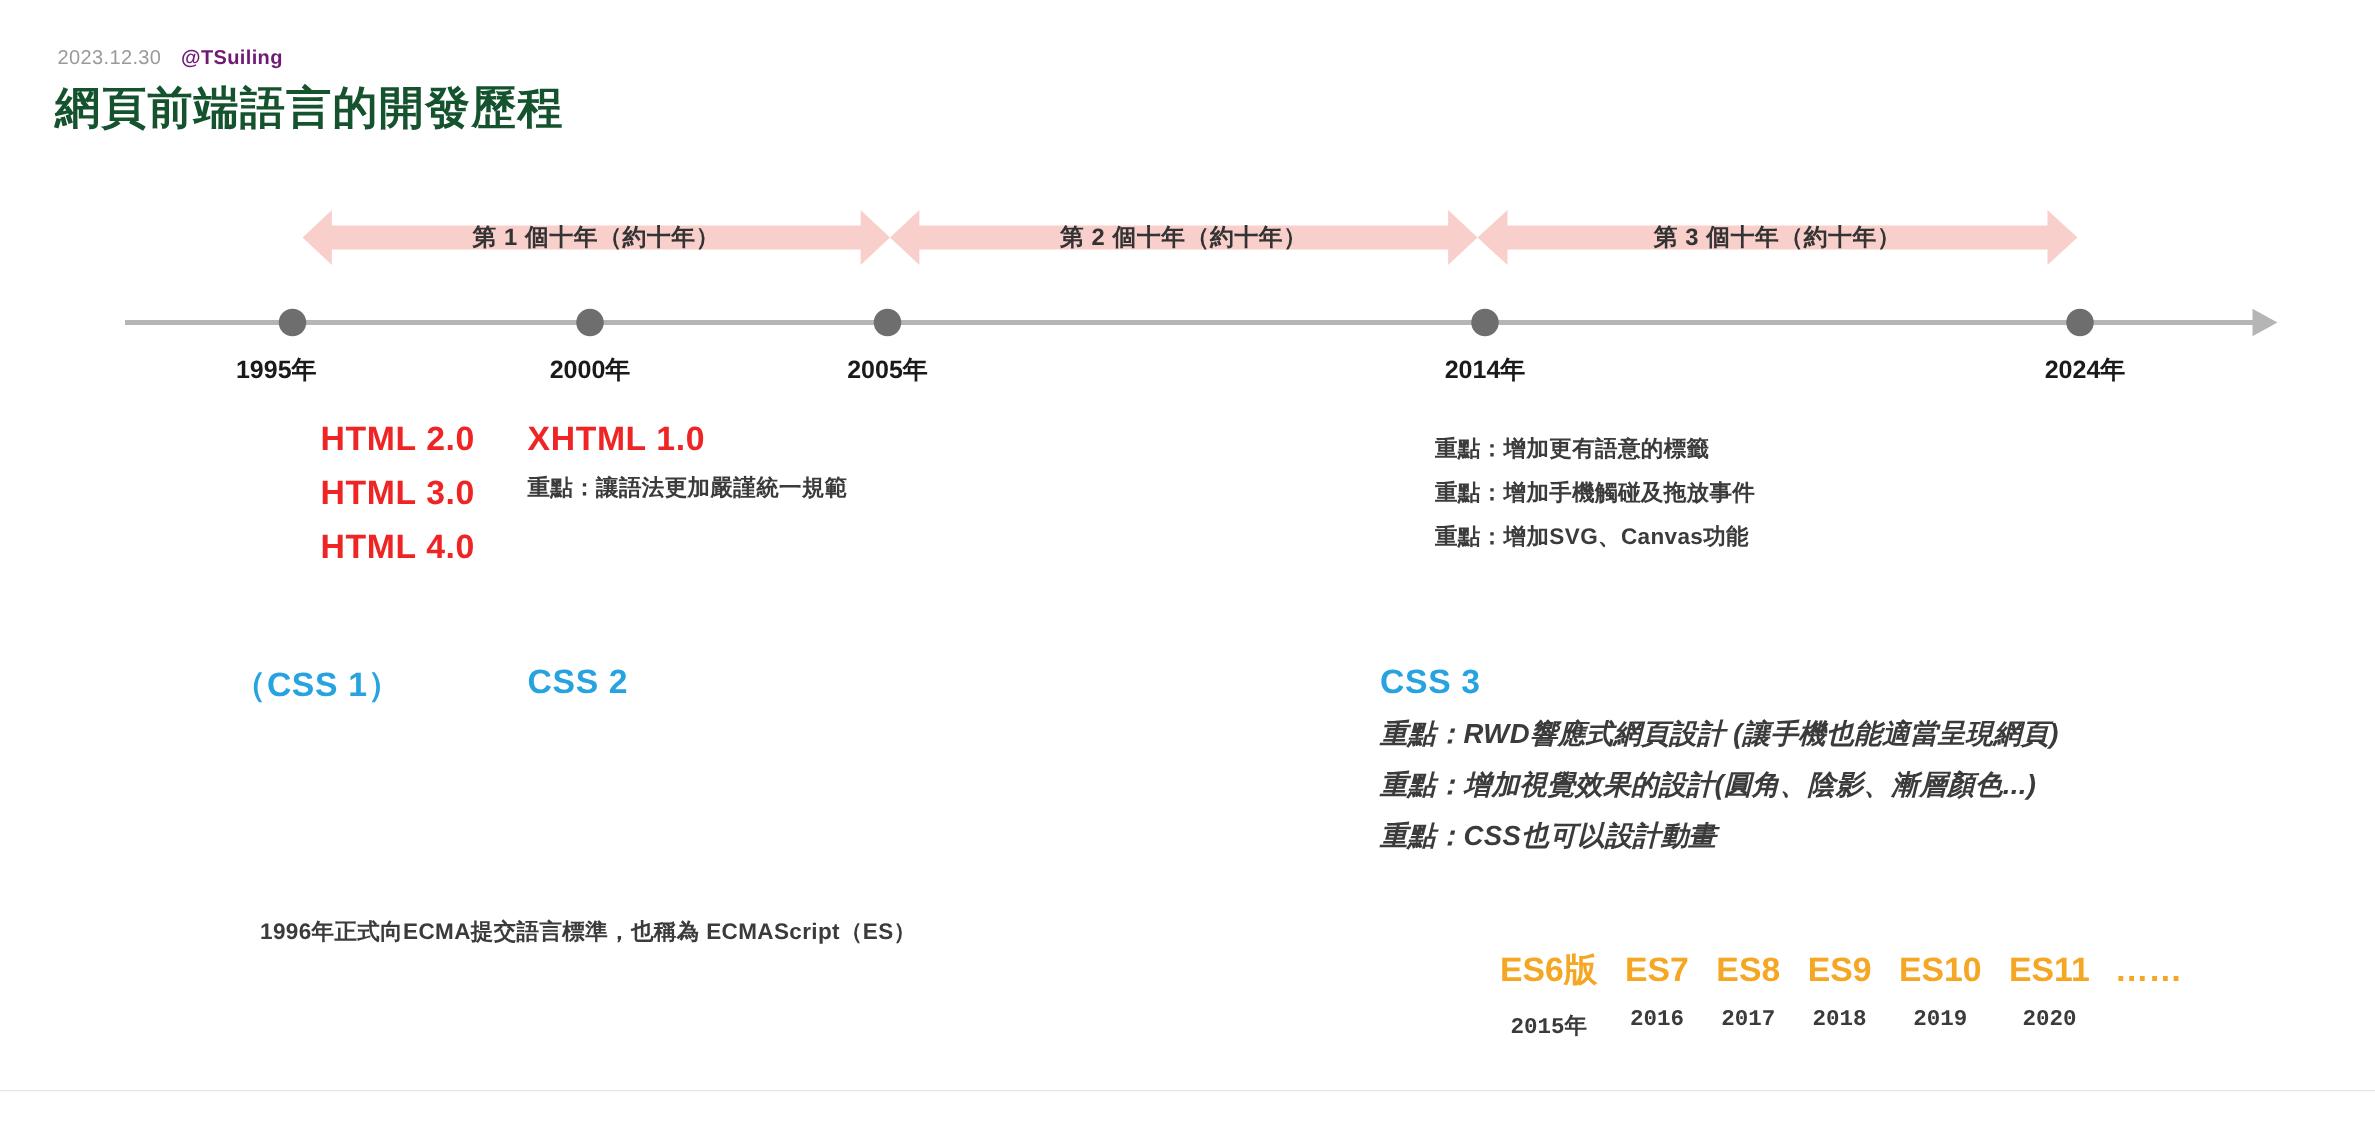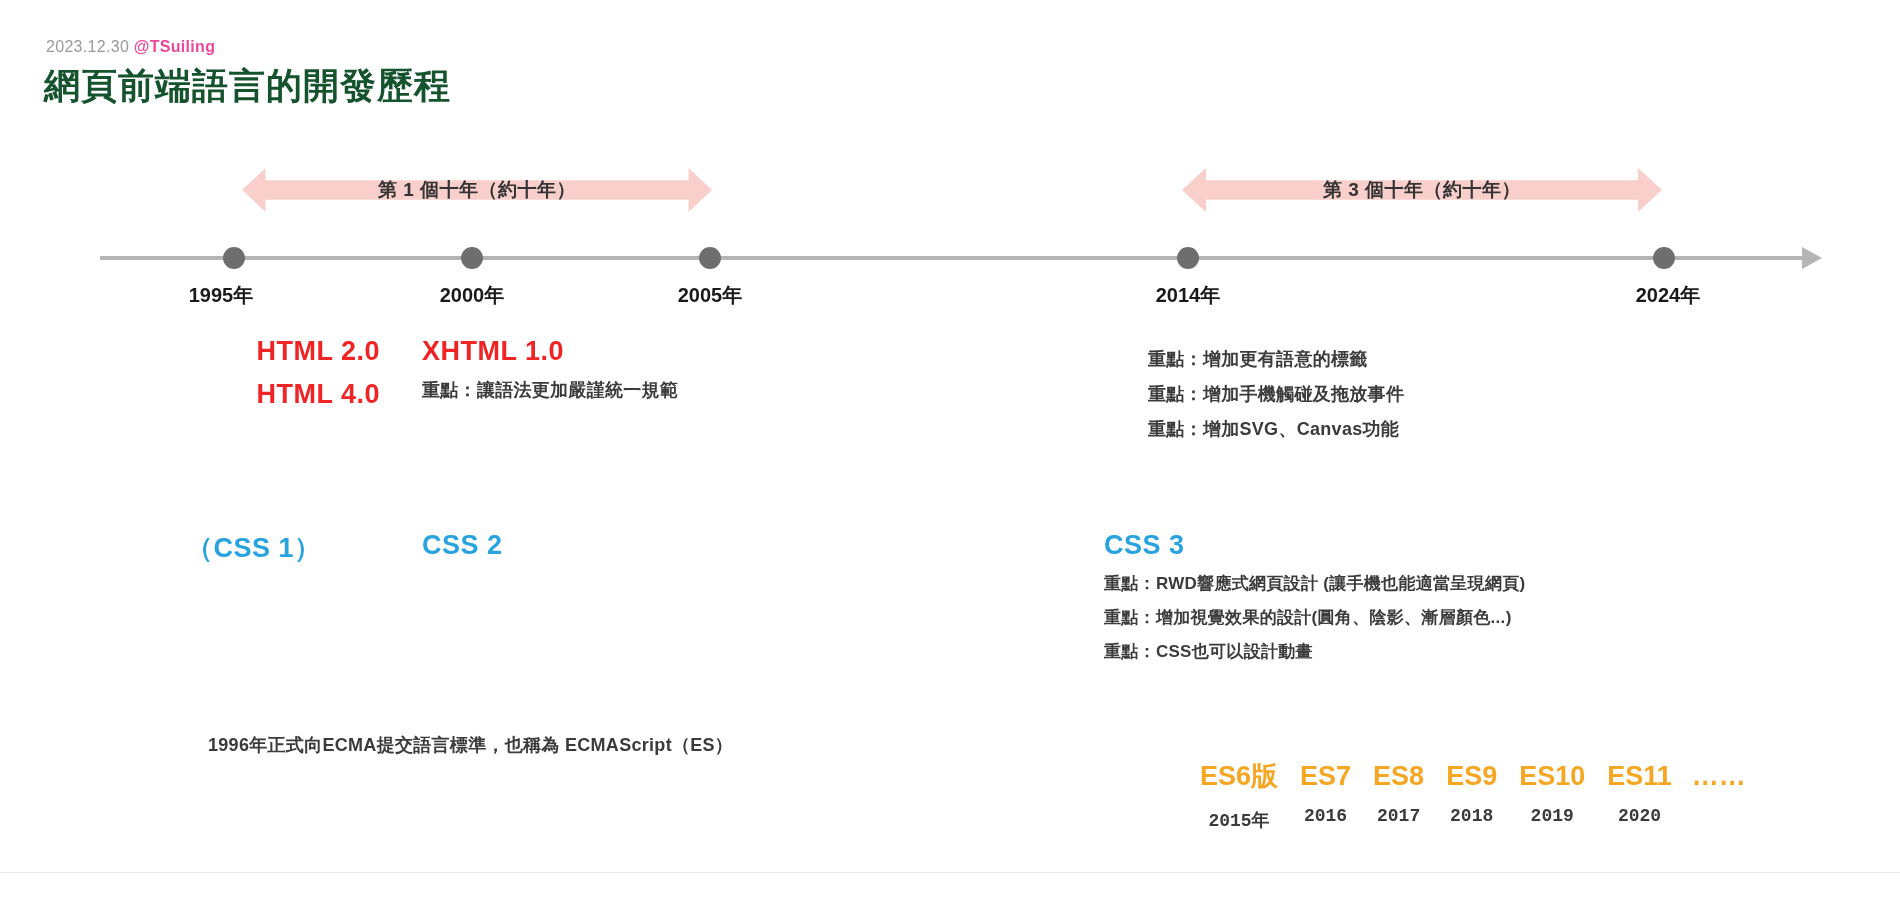--- a/index.html
+++ b/index.html
@@ -18,21 +18,21 @@
   
   .meta {
     position: absolute;
     left: 46px;
     top: 38px;
     font-size: 16px;
     color: #9a9a9a;
     letter-spacing: .3px;
     white-space: nowrap;
   }
-  .meta .handle { font-weight: bold; color: #ec4899; }
+  .meta .handle { font-weight: bold; color: #701a75; margin-left: 11px; }
   .title {
     position: absolute;
     left: 44px;
     top: 62px;
     font-size: 36px;
     font-weight: bold;
     color: #14532d;
     letter-spacing: 1px;
     white-space: nowrap;
   }
@@ -109,21 +109,21 @@
   .g-title.css  { color: #27a3e0; }
   .g-title.js   { color: #f5a623; }
   .g-note {
     font-size: 18px;
     font-weight: bold;
     color: #3b3b3b;
     white-space: nowrap;
     margin-top: 11px;
     letter-spacing: .3px;
   }
-  .g-note.small { font-size: 17px; }
+  .g-note.small { font-size: 22px; font-style: italic; }
   .stack-line { margin-top: 12px; }
 
   .html-left .g-title { text-align: right; }
 
   
   .es-row {
     position: absolute;
     display: flex;
     align-items: baseline;
   }
@@ -163,20 +163,24 @@
 <div class="meta">
   <span>2023.12.30</span>
   <span class="handle">@TSuiling</span>
 </div>
 <div class="title">網頁前端語言的開發歷程</div>
 
 <div class="decade-band">
   <div class="decade" style="left:242px; width:470px;">
     <div class="arrow-shape"></div>
     <span>第 1 個十年（約十年）</span>
+  </div>
+  <div class="decade" style="left:712px; width:470px;">
+    <div class="arrow-shape"></div>
+    <span>第 2 個十年（約十年）</span>
   </div>
   <div class="decade" style="left:1182px; width:480px;">
     <div class="arrow-shape"></div>
     <span>第 3 個十年（約十年）</span>
   </div>
 </div>
 
 <div class="axis"></div>
 <div class="axis-head"></div>
 
@@ -187,20 +191,21 @@
 <div class="dot" style="left:1664px;"></div>
 
 <div class="year" style="left:221px;">1995年</div>
 <div class="year" style="left:472px;">2000年</div>
 <div class="year" style="left:710px;">2005年</div>
 <div class="year" style="left:1188px;">2014年</div>
 <div class="year" style="left:1668px;">2024年</div>
 
 <div class="group html-left" style="left:110px; top:336px; width:270px;">
   <div class="g-title html">HTML 2.0</div>
+  <div class="g-title html stack-line">HTML 3.0</div>
   <div class="g-title html stack-line">HTML 4.0</div>
 </div>
 
 <div class="group" style="left:422px; top:336px;">
   <div class="g-title html">XHTML 1.0</div>
   <div class="g-note">重點：讓語法更加嚴謹統一規範</div>
 </div>
 
 <div class="group" style="left:1148px; top:336px;">
   <div class="g-note">重點：增加更有語意的標籤</div>

